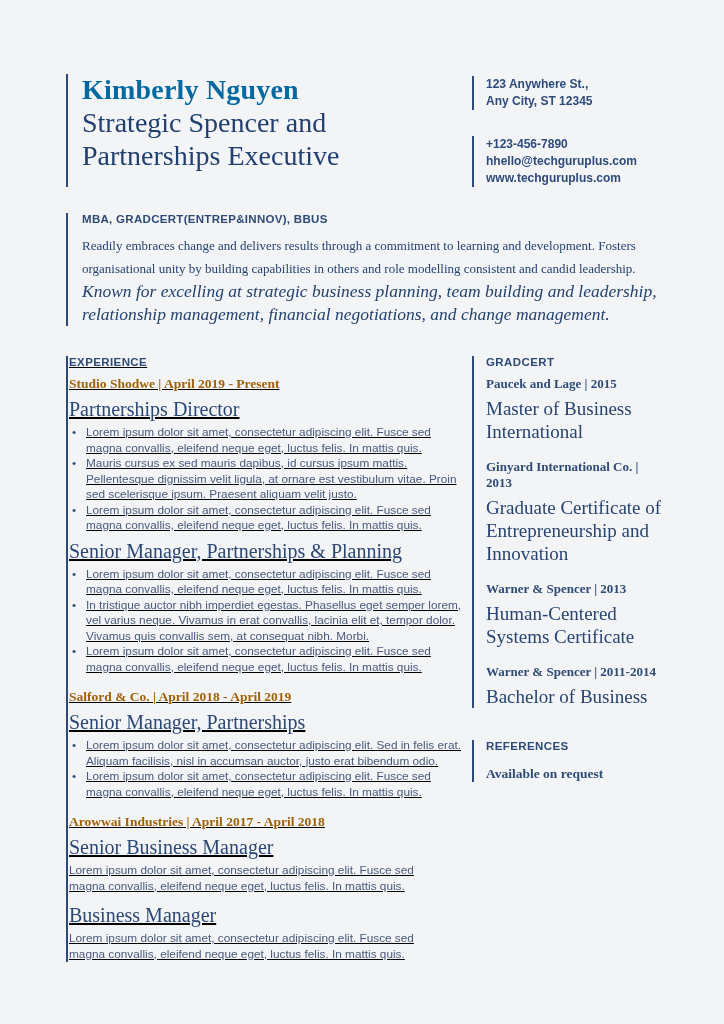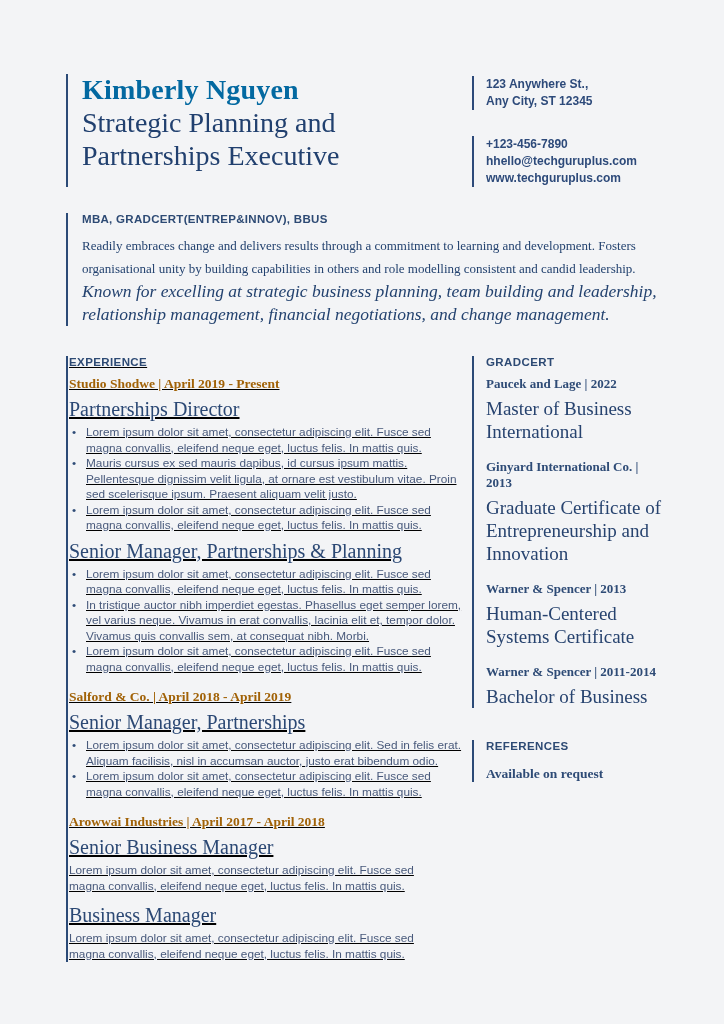--- a/index.html
+++ b/index.html
@@ -148,21 +148,21 @@
   }
 </style>
 </head>
 <body>
 
 <div class="page">
 
   <div class="header">
     <div class="name-block">
       <h1 class="name">Kimberly Nguyen</h1>
-      <div class="job-title">Strategic Planning and</div>
+      <div class="job-title">Strategic Spencer and</div>
       <div class="job-title">Partnerships Executive</div>
     </div>
     <div class="contact">
       <div class="contact-group">
         <div>123 Anywhere St.,</div>
         <div>Any City, ST 12345</div>
       </div>
       <div class="contact-group">
         <div>+123-456-7890</div>
         <div>hhello@techguruplus.com</div>
@@ -206,21 +206,21 @@
       <div class="company">Arowwai Industries | April 2017 - April 2018</div>
       <div class="role-title">Senior Business Manager</div>
       <p class="role-para">Lorem ipsum dolor sit amet, consectetur adipiscing elit. Fusce sed magna convallis, eleifend neque eget, luctus felis. In mattis quis.</p>
       <div class="role-title" style="margin-top:8px;">Business Manager</div>
       <p class="role-para">Lorem ipsum dolor sit amet, consectetur adipiscing elit. Fusce sed magna convallis, eleifend neque eget, luctus felis. In mattis quis.</p>
     </div>
 
     <div class="col-right">
       <div class="edu-block">
         <div class="section-label">GRADCERT</div>
-        <div class="school first">Paucek and Lage | 2022</div>
+        <div class="school first">Paucek and Lage | 2015</div>
         <div class="degree">Master of Business International</div>
         <div class="school">Ginyard International Co. | 2013</div>
         <div class="degree">Graduate Certificate of Entrepreneurship and Innovation</div>
         <div class="school">Warner &amp; Spencer | 2013</div>
         <div class="degree">Human-Centered Systems Certificate</div>
         <div class="school">Warner &amp; Spencer | 2011-2014</div>
         <div class="degree">Bachelor of Business</div>
       </div>
 
       <div class="ref-block">

